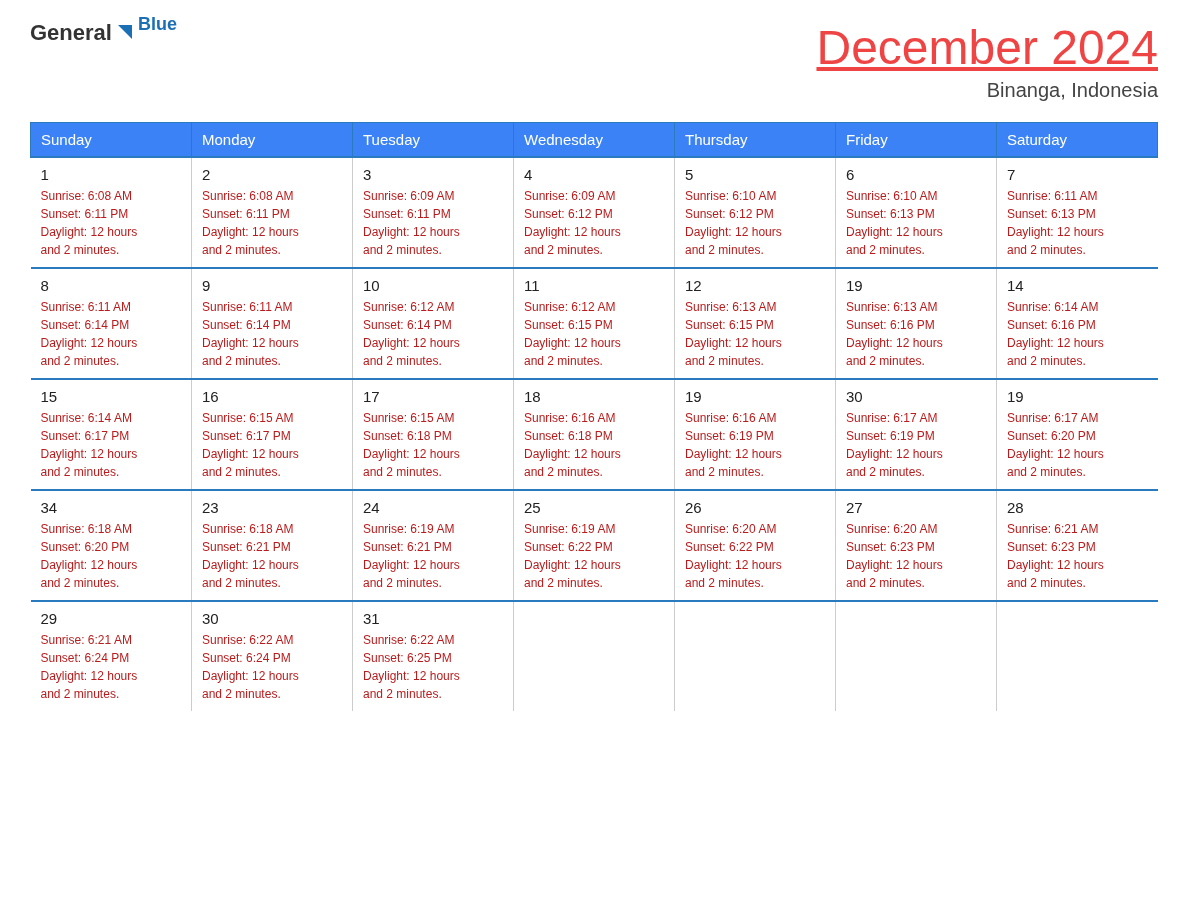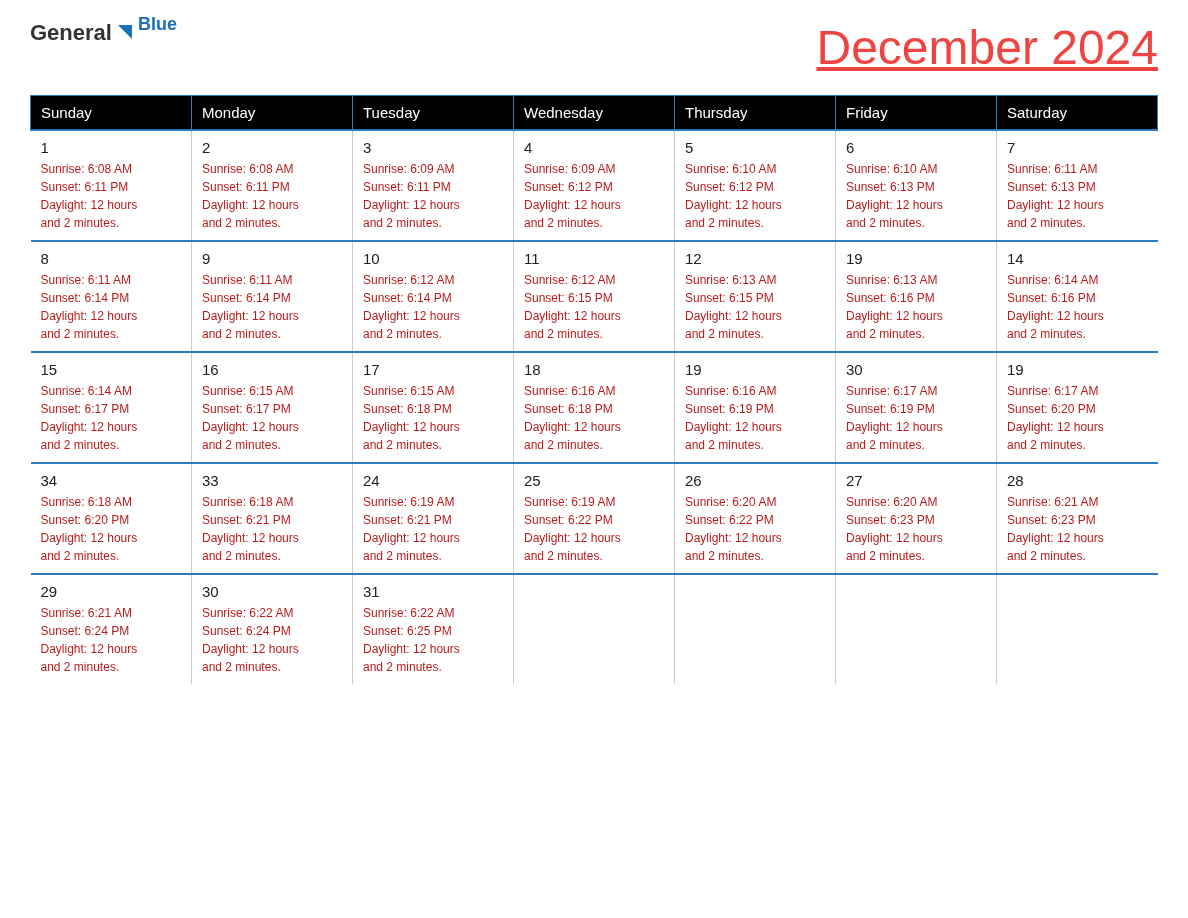--- a/index.html
+++ b/index.html
@@ -36,21 +36,21 @@
       font-size: 20px;
       color: #444;
       margin-top: 4px;
     }
     table {
       width: 100%;
       border-collapse: collapse;
       table-layout: fixed;
     }
     thead tr th {
-      background-color: #000000;
+      background-color: #3b82f6;
       color: #fff;
       padding: 8px 10px;
       font-size: 15px;
       font-weight: normal;
       text-align: left;
       border: 1px solid #2a7abf;
     }
     tbody tr {
       border-top: 2px solid #2a7abf;
     }
@@ -89,20 +89,21 @@
     <div class="logo-row">
       <span style="font-size:22px;font-weight:bold;color:#333;">General</span>
       <svg width="22" height="22" viewBox="0 0 22 22" style="margin-left:2px;margin-top:-2px;">
         <polygon points="4,4 18,4 18,18" fill="#1a6fb5"></polygon>
       </svg>
     </div>
     <span style="font-size:18px;font-weight:bold;color:#1a6fb5;margin-top:-6px;margin-left:2px;">Blue</span>
   </div>
   <div class="title-block">
     <div class="calendar-title">December 2024</div>
+    <div class="calendar-subtitle">Binanga, Indonesia</div>
   </div>
 </div>
 
 <table>
   <thead>
     <tr>
     <th>Sunday</th>
         <th>Monday</th>
         <th>Tuesday</th>
         <th>Wednesday</th>
@@ -201,21 +202,21 @@
           <div class="day-number">19</div>
           <div class="day-info">Sunrise: 6:17 AM<br>Sunset: 6:20 PM<br>Daylight: 12 hours<br>and 2 minutes.</div>
         </td>
       </tr>
       <tr>
         <td>
           <div class="day-number">34</div>
           <div class="day-info">Sunrise: 6:18 AM<br>Sunset: 6:20 PM<br>Daylight: 12 hours<br>and 2 minutes.</div>
         </td>
         <td>
-          <div class="day-number">33</div>
+          <div class="day-number">23</div>
           <div class="day-info">Sunrise: 6:18 AM<br>Sunset: 6:21 PM<br>Daylight: 12 hours<br>and 2 minutes.</div>
         </td>
         <td>
           <div class="day-number">24</div>
           <div class="day-info">Sunrise: 6:19 AM<br>Sunset: 6:21 PM<br>Daylight: 12 hours<br>and 2 minutes.</div>
         </td>
         <td>
           <div class="day-number">25</div>
           <div class="day-info">Sunrise: 6:19 AM<br>Sunset: 6:22 PM<br>Daylight: 12 hours<br>and 2 minutes.</div>
         </td>

